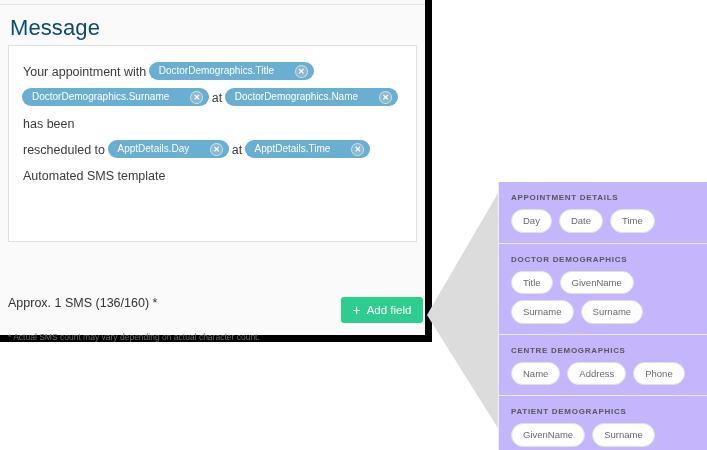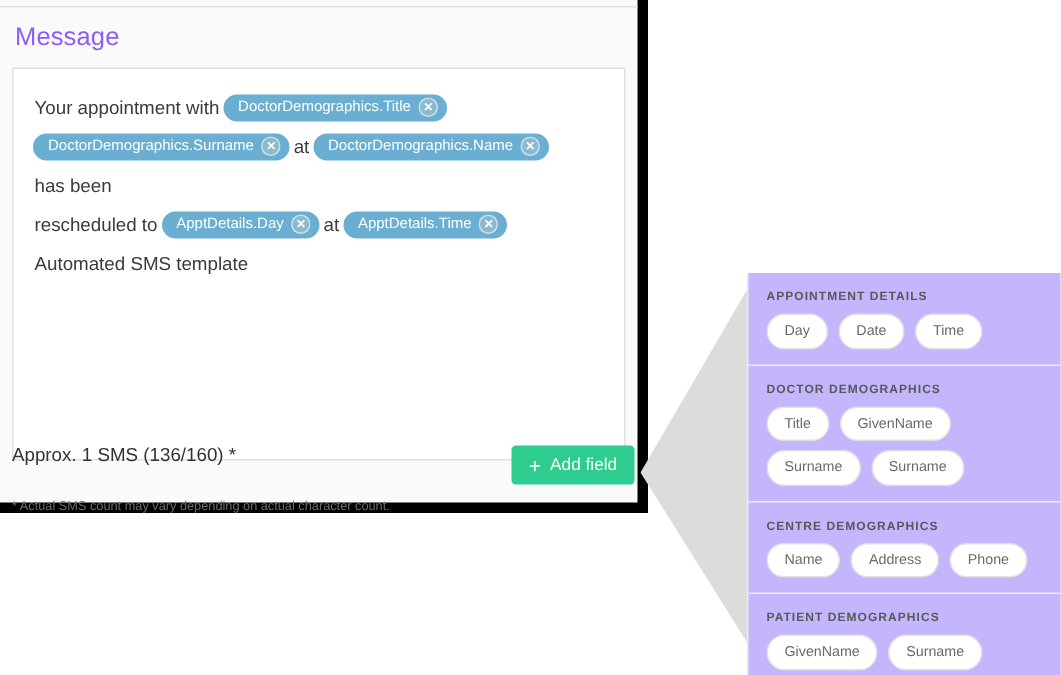--- a/index.html
+++ b/index.html
@@ -33,47 +33,47 @@
     left: 0;
     top: 4px;
     width: 425px;
     height: 1px;
     background: #e2e2e2;
   }
   #page-title {
     position: absolute;
     left: 10px;
     top: 15px;
-    font-size: 17px;
-    color: #8b5cf6;
+    font-size: 22px;
+    color: #0c4a6e;
     letter-spacing: .1px;
   }
 
   
   #composer {
     position: absolute;
     left: 8px;
     top: 45px;
     width: 409px;
-    height: 262px;
+    height: 197px;
     background: #ffffff;
     border: 1px solid #e0e0e0;
     box-sizing: border-box;
     overflow: hidden;
   }
   #composer-body {
     padding: 13px 14px 0 14px;
     font-size: 12.5px;
     line-height: 26px;
     color: #3b3b3b;
   }
   .tok {
     display: inline-flex;
-    align-items: flex-start;
-    gap: 5px;
+    align-items: flex-end;
+    gap: 21px;
     background: #6aaed1;
     color: #ffffff;
     border-radius: 11px;
     padding: 1px 5px 1px 9px;
     font-size: 10px;
     line-height: 14px;
     vertical-align: 2px;
     white-space: nowrap;
     box-shadow: 0 0 0 1px #6aaed1;
   }

